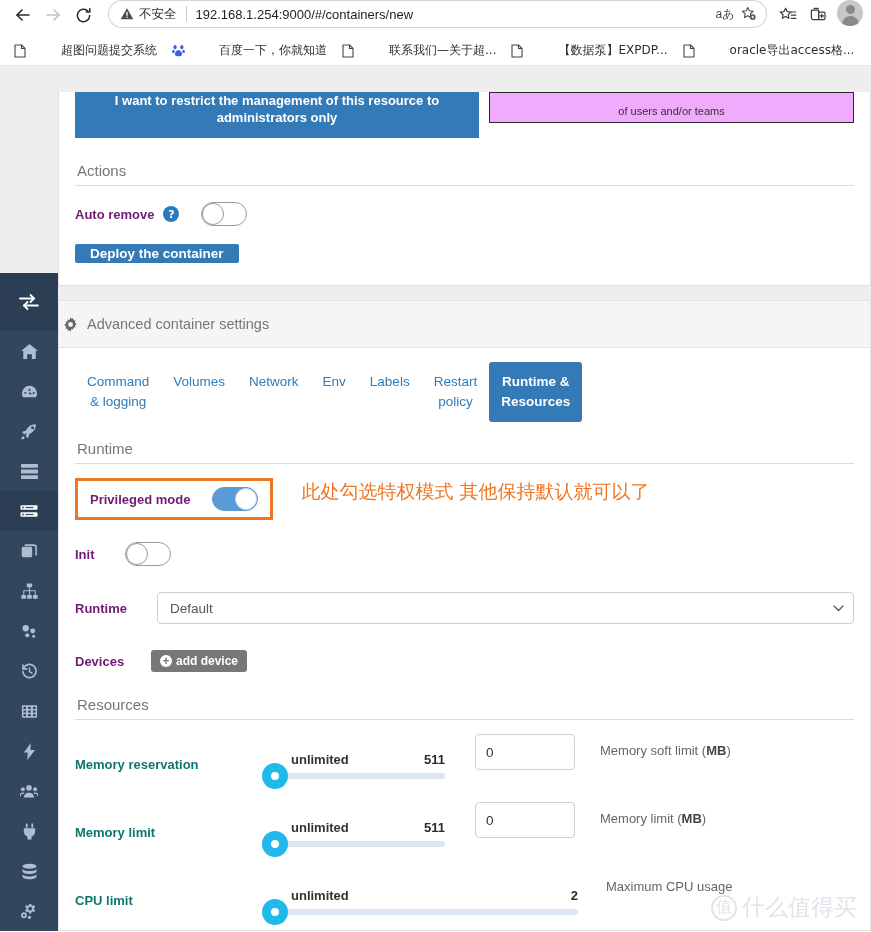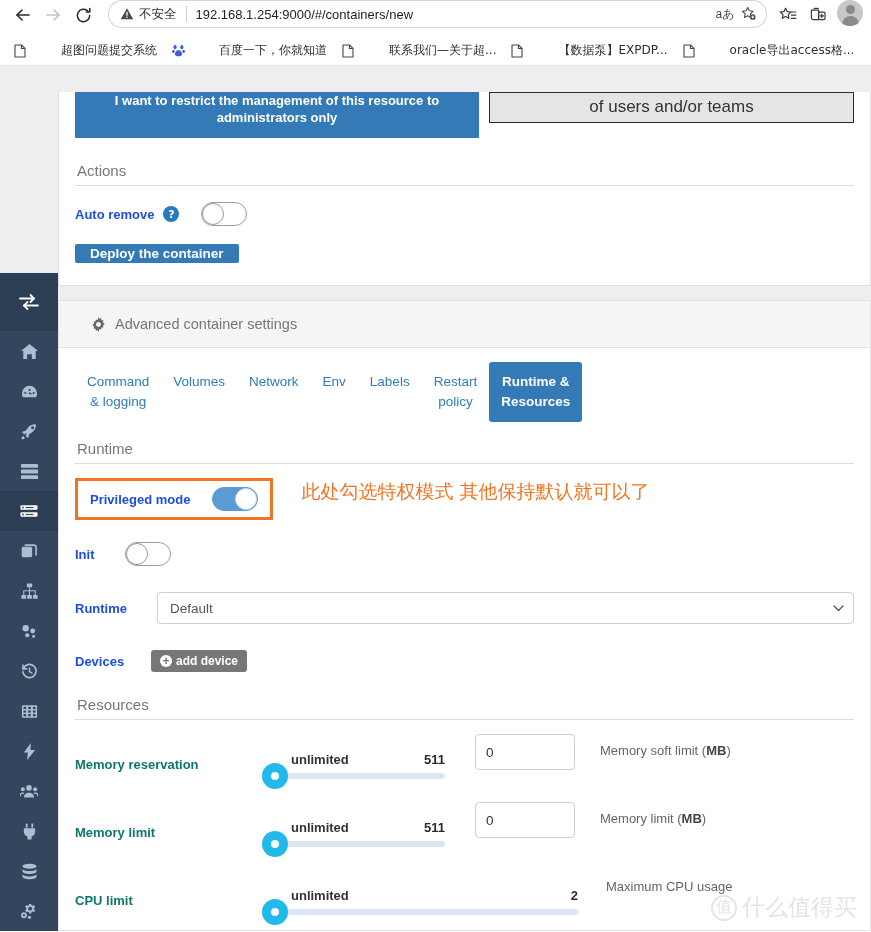--- a/index.html
+++ b/index.html
@@ -202,24 +202,24 @@
     height: 46px;
     display: flex;
     align-items: flex-end;
     justify-content: center;
     overflow: hidden;
   }
   #restrict-btn span { display:block; }
   #teams-box {
     flex: 1 1 auto;
     border: 1px solid #2b2b2b;
-    background: #e5e5e5;
+    background: #f0abfc;
     height: 31px;
     display:flex; align-items:flex-end; justify-content:center;
-    font-size: 17px;
+    font-size: 11px;
     color: #333;
     padding-bottom: 5px;
     margin-top: 0;
   }
 
   .section-title {
     font-size: 15px;
     color: #777777;
     padding: 0 0 6px 2px;
     border-bottom: 1px solid #dddddd;
@@ -228,21 +228,21 @@
   }
 
   .form-row {
     display: flex;
     align-items: center;
     margin-top: 16px;
   }
   .form-label {
     font-size: 13px;
     font-weight: bold;
-    color: #1d4ed8;
+    color: #701a75;
     display: flex;
     align-items: center;
   }
   .help-icon {
     width: 16px; height: 16px;
     border-radius: 50%;
     background: #2a7bbd;
     color: #ffffff;
     font-size: 11px;
     font-weight: bold;
@@ -292,21 +292,21 @@
     margin-top: 14px;
     background: #ffffff;
     border: 1px solid #e3e3e3;
   }
   #adv-header {
     background: #f5f5f5;
     border-bottom: 1px solid #e3e3e3;
     height: 47px;
     display: flex;
     align-items: center;
-    padding: 0 32px;
+    padding: 0 4px;
     color: #777777;
     font-size: 14.5px;
   }
   #adv-header .gear { margin-right: 9px; display:flex; align-items:center; color:#666; }
 
   #tabs {
     display: flex;
     padding: 14px 16px 0 16px;
     gap: 0;
   }

